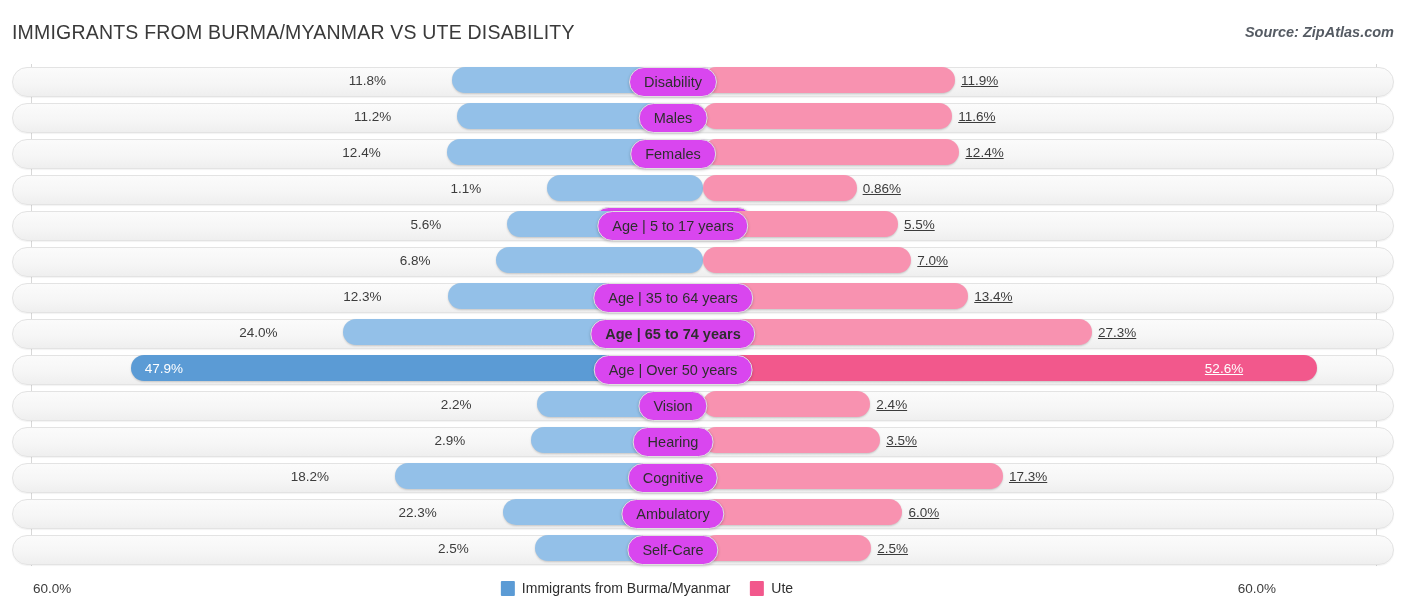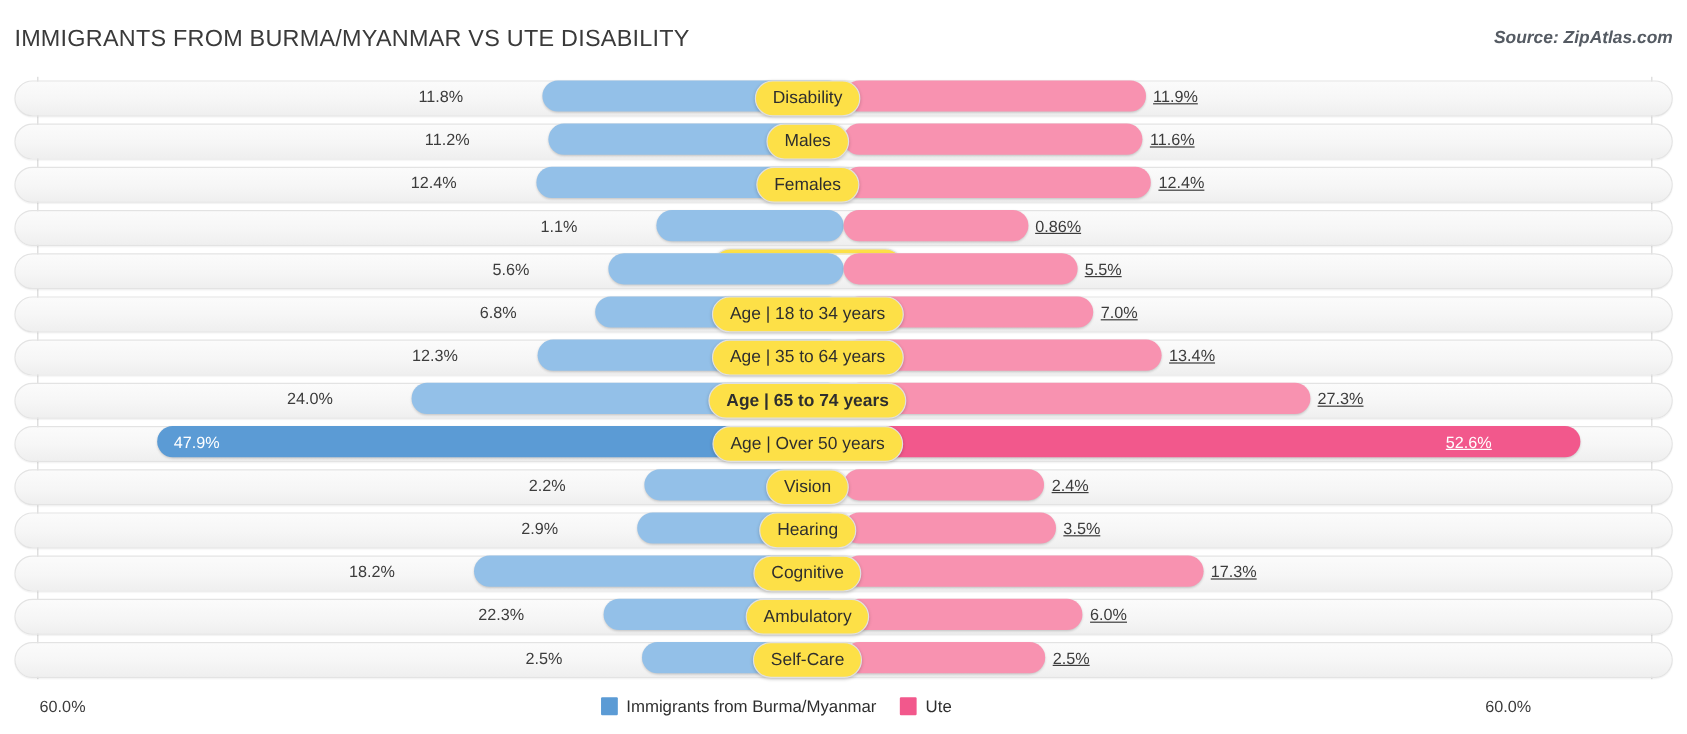--- a/index.html
+++ b/index.html
@@ -56,21 +56,21 @@
     position: absolute; top: 9px;
     font-size: 13.5px; color: #3c3c3c; white-space: nowrap;
   }
   .val.l { text-align: right; }
   .val.r { text-align: left; text-decoration: underline; }
   .val.inside { color: #ffffff; }
 
   .pill {
     position: absolute; top: 0px; height: 30px;
     left: 50%; transform: translateX(-50%);
-    background: #fde047;
+    background: #d946ef;
     border: 1px solid #e0e0e0;
     border-radius: 15px;
     box-shadow: 0 1px 3px rgba(0,0,0,.22);
     display: flex; align-items: center; justify-content: center;
     padding: 0 14px;
     font-size: 14.5px; color: #2e2e2e; white-space: nowrap;
   }
 
   
   .footer { position: absolute; left: 0; top: 576px; width: 1306px; height: 36px; }
@@ -129,28 +129,28 @@
           <div class="val l" style="right: 864.79px;">1.1%</div>
           <div class="val r" style="left: 862.654px;">0.86%</div>
           <div class="pill" style="top: 3px; margin-top: 32px;">Age | Under 5 years</div>
         </div>
         <div class="barwrap" style="top: 144px;">
           <div class="row" style="top: 3px;"></div>
           <div class="bar left" style="left: 507.16px; width: 195.84px;"></div>
           <div class="bar right" style="left: 703px; width: 194.95px;"></div>
           <div class="val l" style="right: 904.84px;">5.6%</div>
           <div class="val r" style="left: 903.95px;">5.5%</div>
+          <div class="pill" style="top: 3px;">Age | 5 to 17 years</div>
         </div>
         <div class="barwrap" style="top: 180px;">
           <div class="row" style="top: 3px;"></div>
           <div class="bar left" style="left: 496.48px; width: 206.52px;"></div>
           <div class="bar right" style="left: 703px; width: 208.3px;"></div>
           <div class="val l" style="right: 915.52px;">6.8%</div>
           <div class="val r" style="left: 917.3px;">7.0%</div>
-          <div class="pill" style="top: 3px;">Age | 18 to 34 years</div>
         </div>
         <div class="barwrap" style="top: 216px;">
           <div class="row" style="top: 3px;"></div>
           <div class="bar left" style="left: 447.53px; width: 255.47px;"></div>
           <div class="bar right" style="left: 703px; width: 265.26px;"></div>
           <div class="val l" style="right: 964.47px;">12.3%</div>
           <div class="val r" style="left: 974.26px;">13.4%</div>
           <div class="pill" style="top: 3px;">Age | 35 to 64 years</div>
         </div>
         <div class="barwrap" style="top: 252px;">

